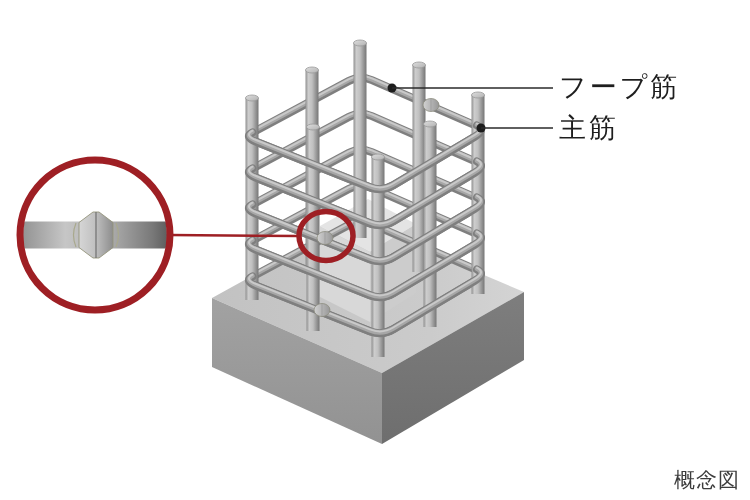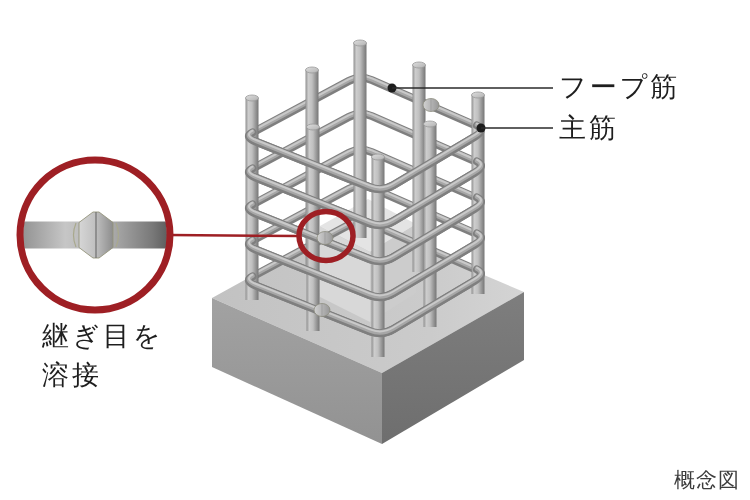--- a/index.html
+++ b/index.html
@@ -206,20 +206,16 @@
         <path d="M79,222.5 L93,212 L99,212 L113,222.5 L113,247.5 L99,258 L93,258 L79,247.5 Z" fill="url(#bulgeGrad)" stroke="#94947c" stroke-width="0.9"></path>
         <line x1="96" y1="212" x2="96" y2="258" stroke="#6f6f6f" stroke-width="1.2"></line>
       </g>
       <circle cx="95" cy="235" r="75" fill="none" stroke="#9e1f24" stroke-width="7"></circle>
     </g>
   </svg>
 
   <div class="jp-label label-hoop">フープ筋</div>
   <div class="jp-label label-main">主筋</div>
 
-  <div class="weld-note">
-    <div>継ぎ目を</div>
-    <div>溶接</div>
-  </div>
 
   <div class="caption">概念図</div>
 
 </div>
 
 </body></html>

